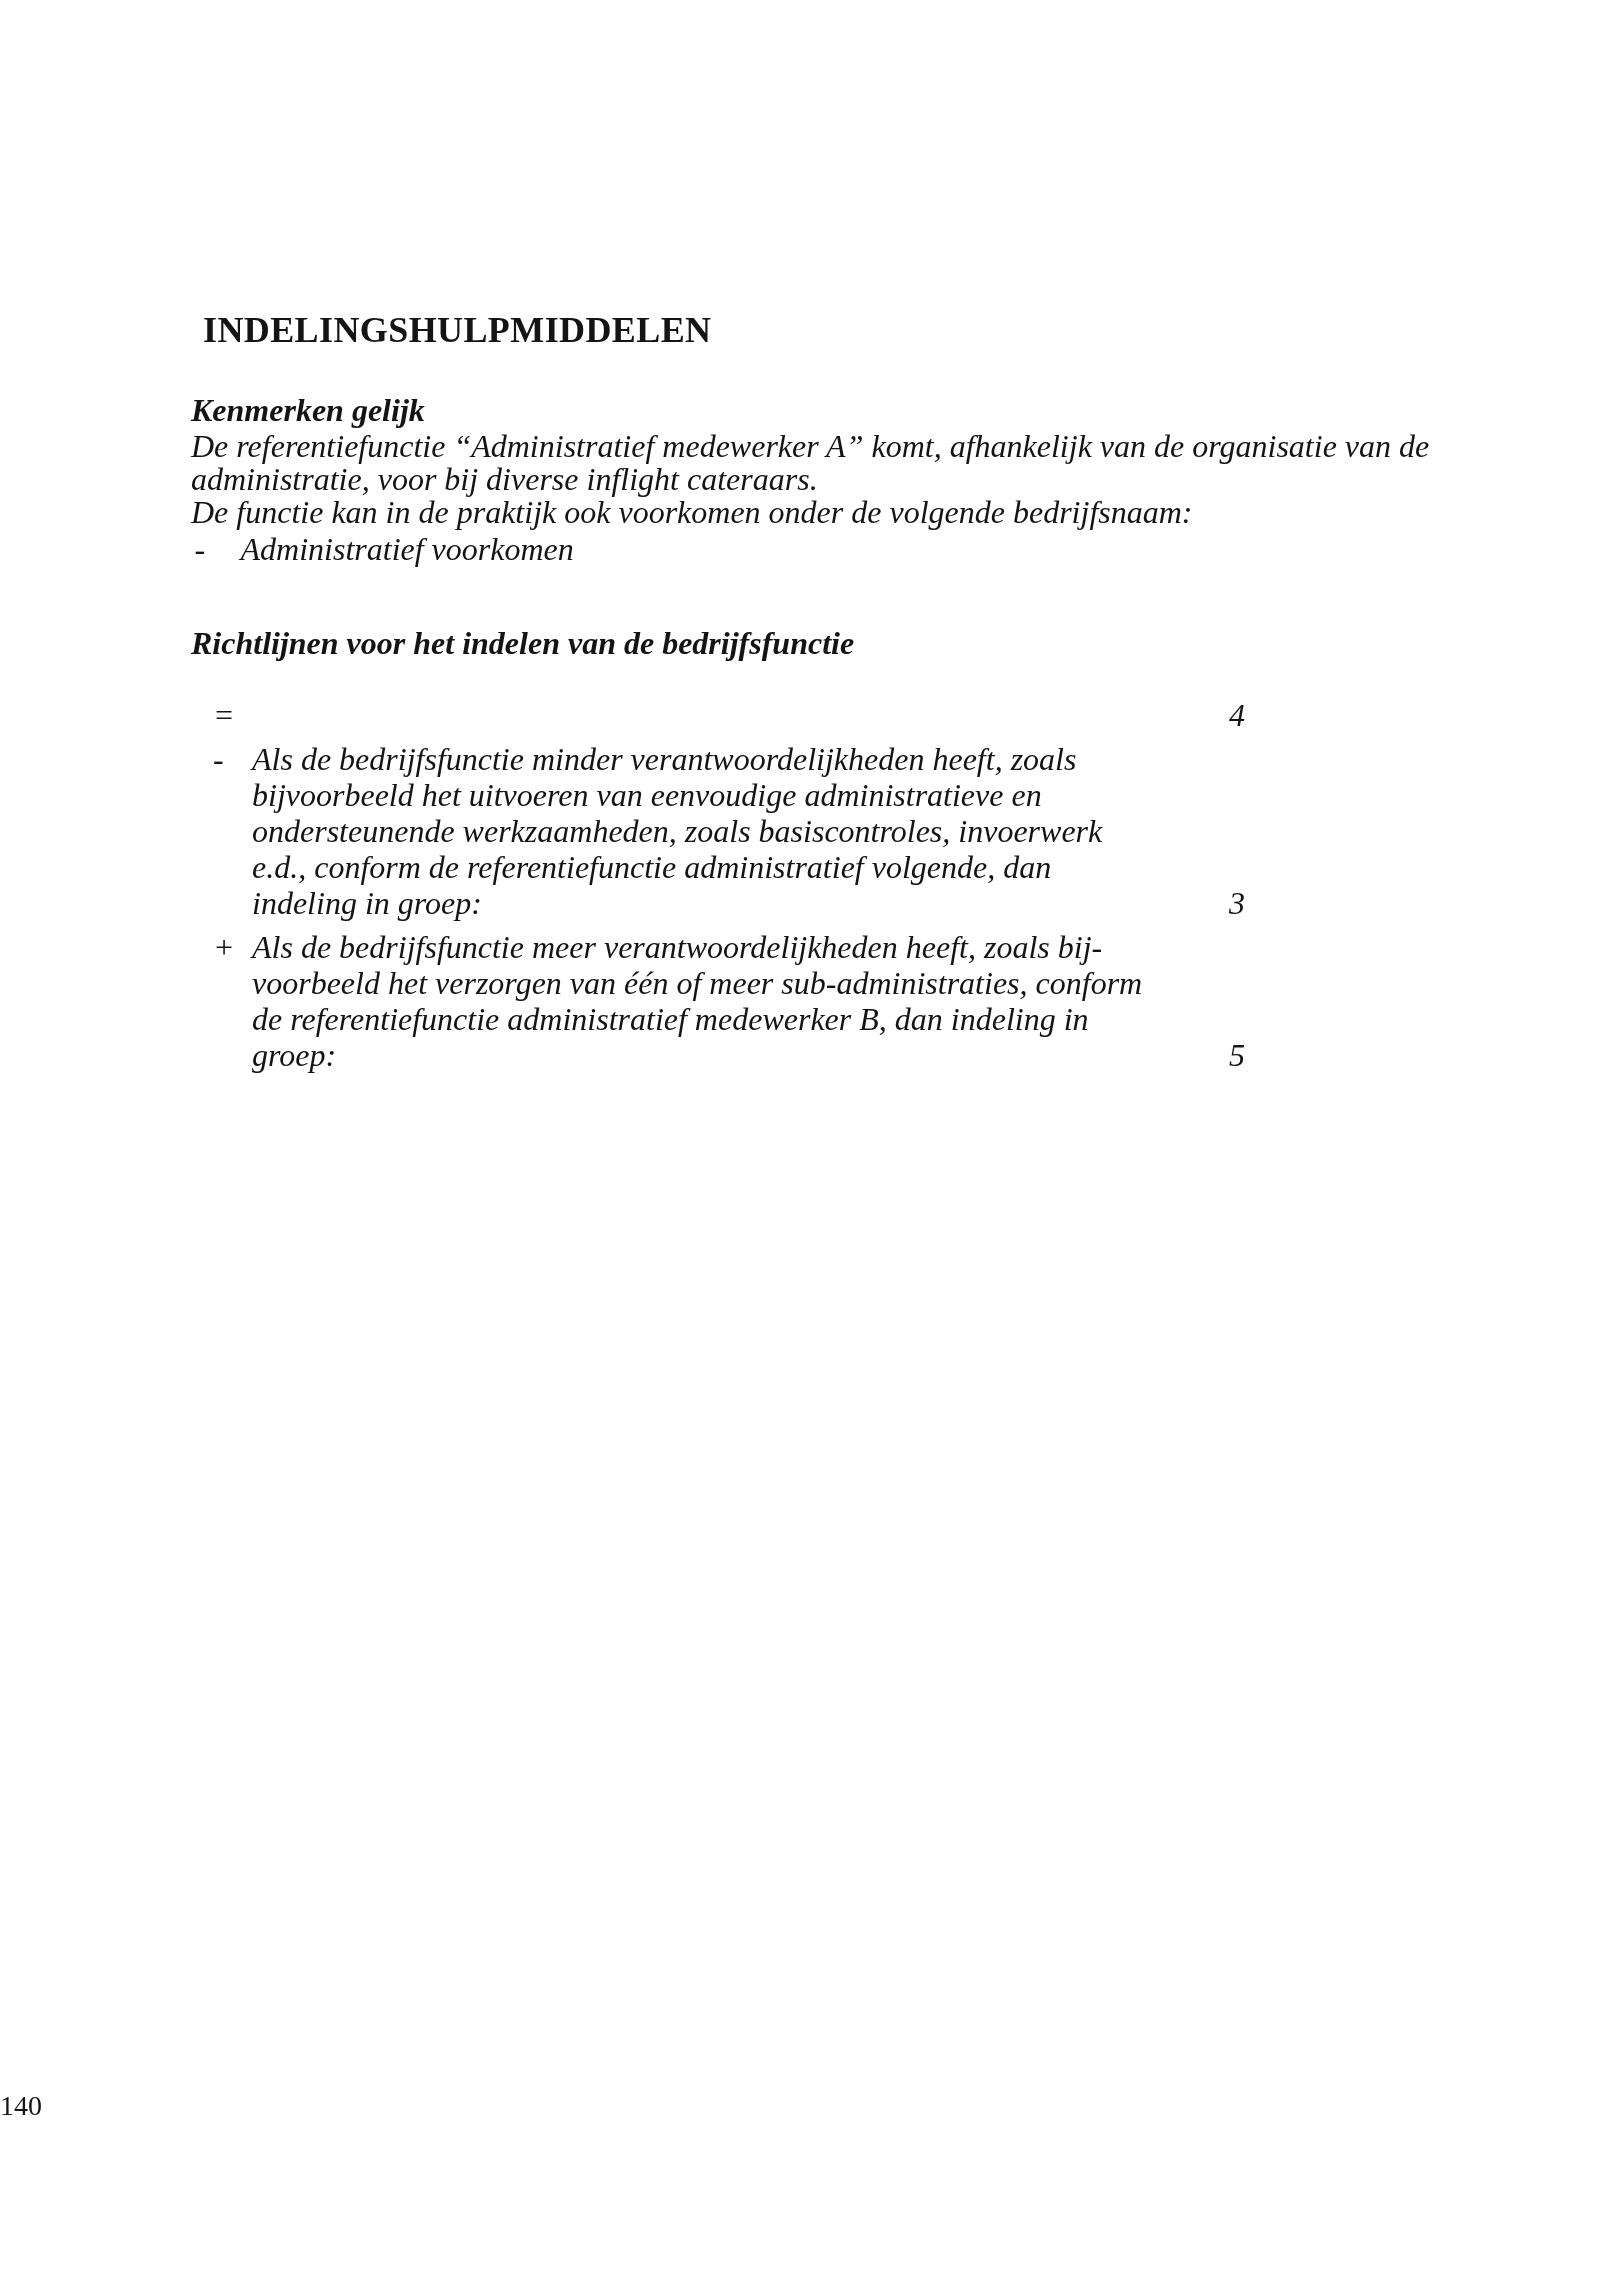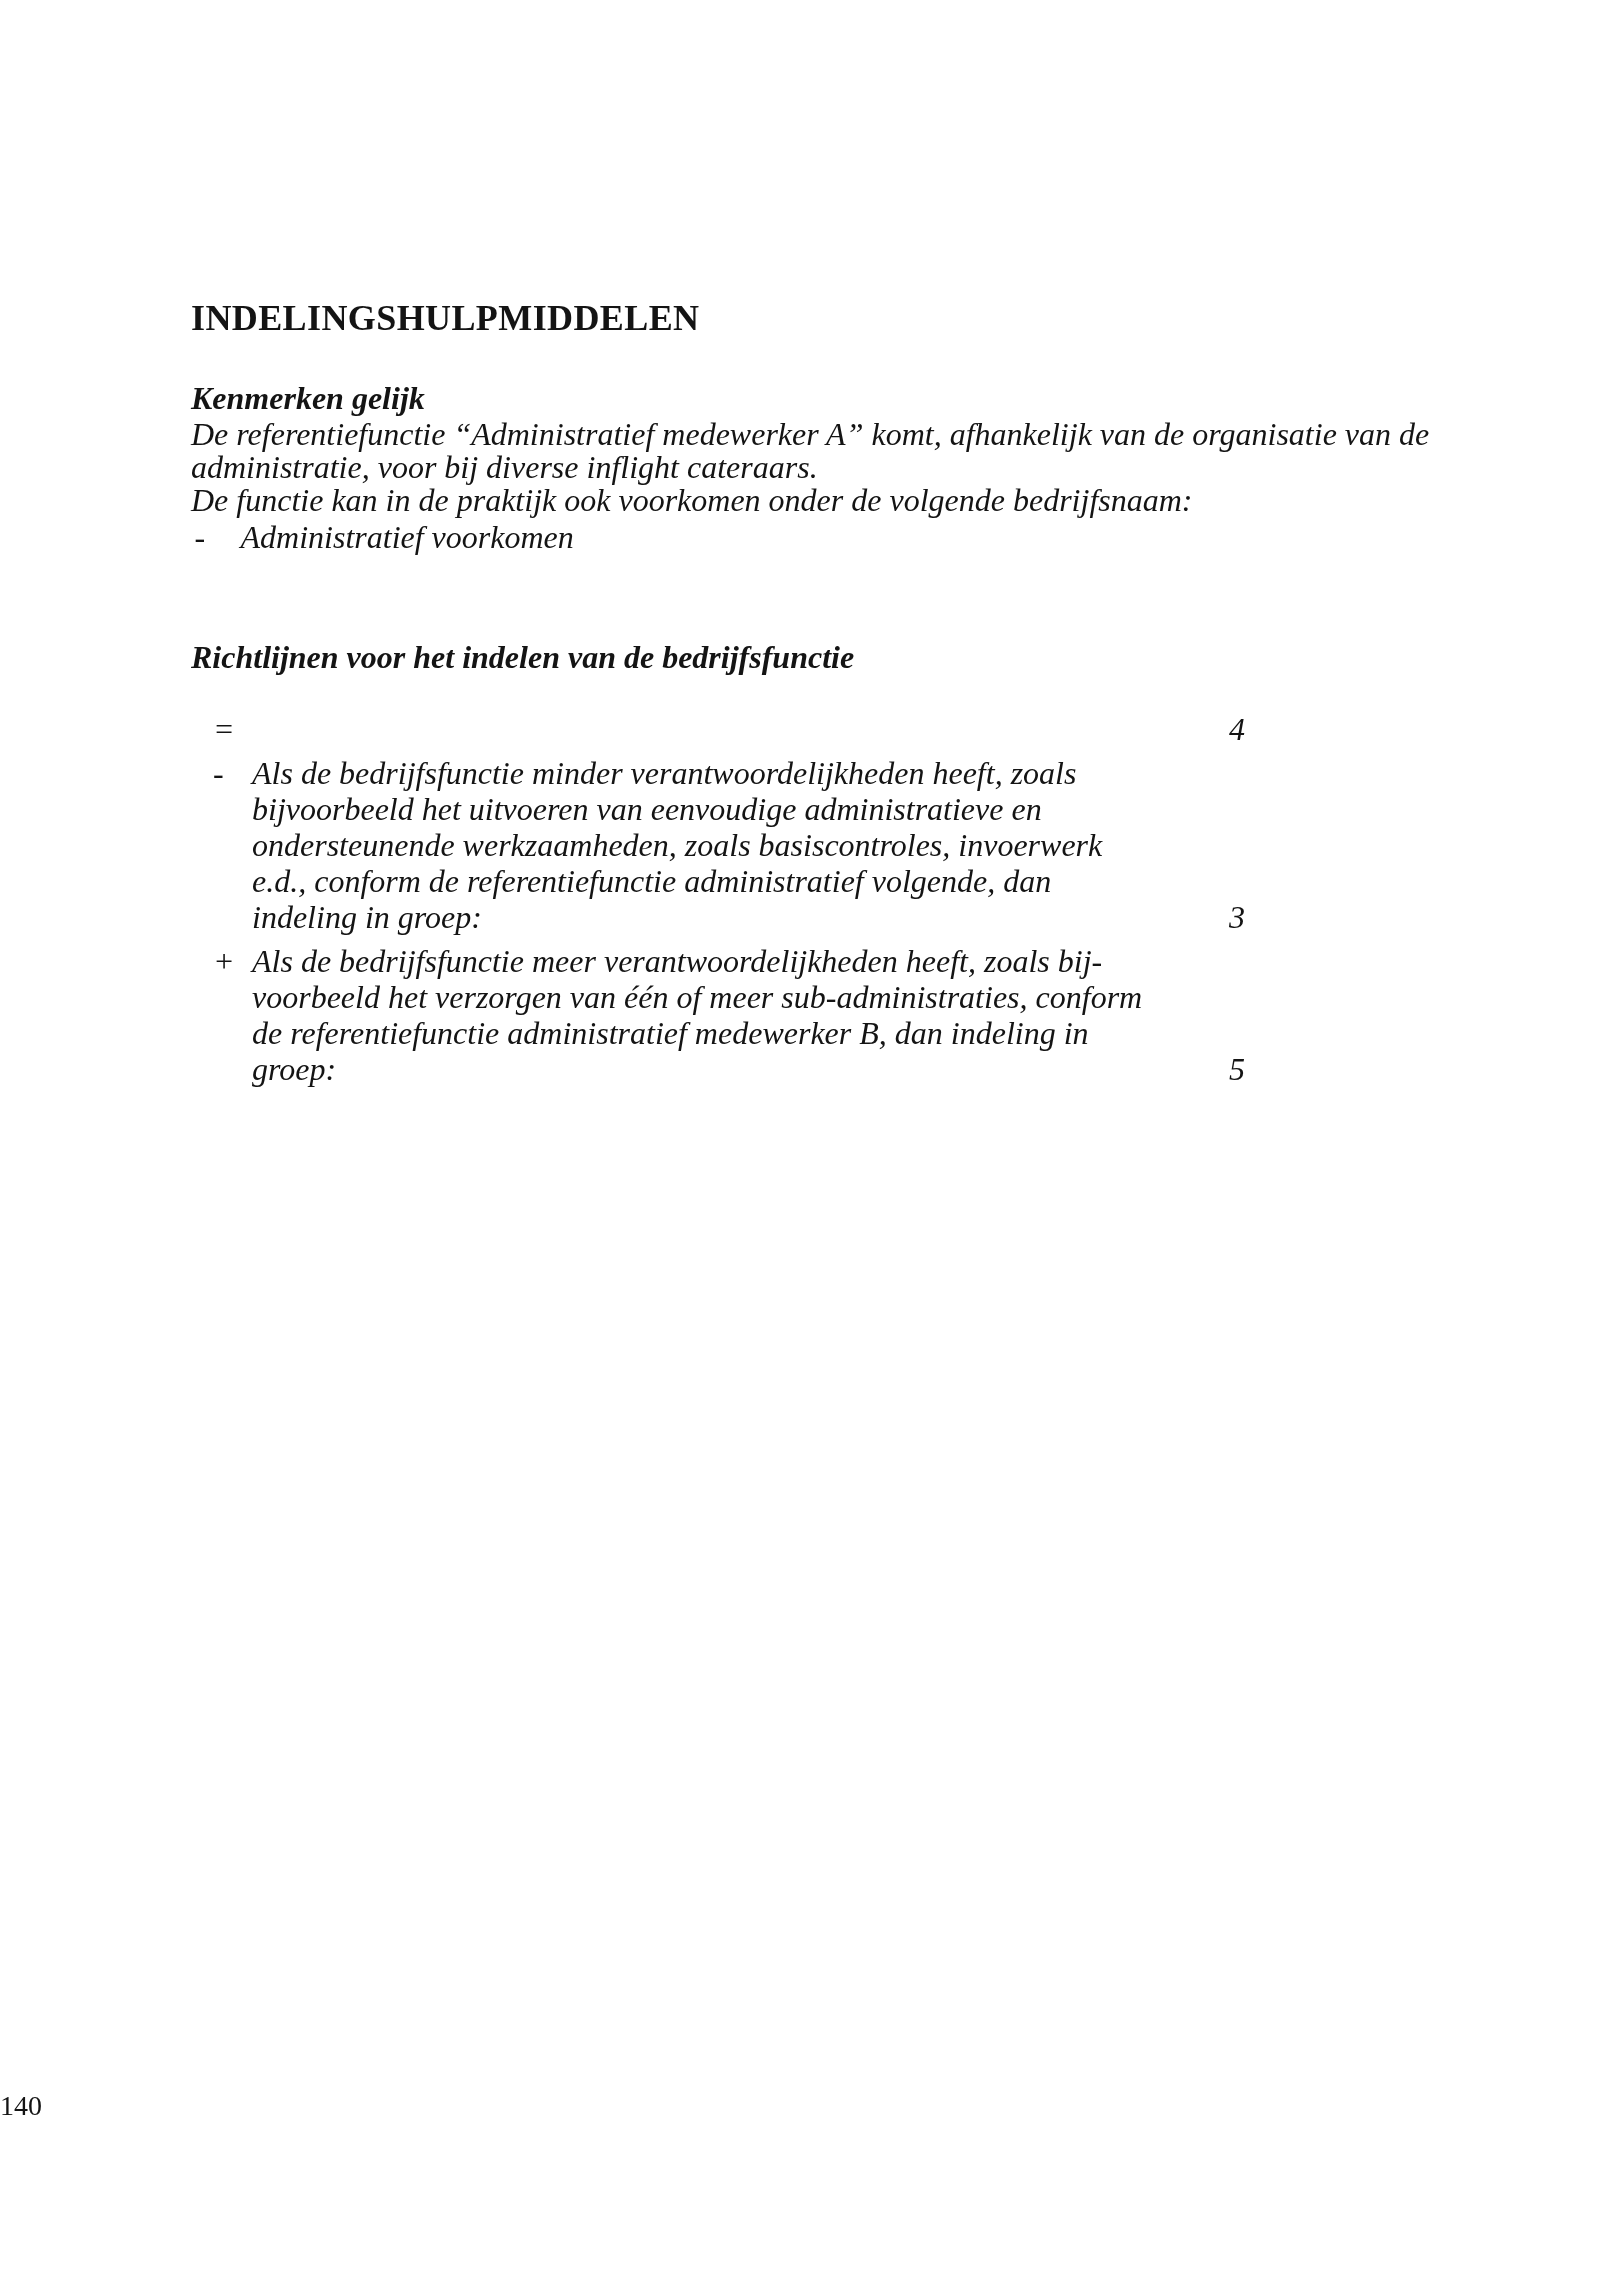--- a/index.html
+++ b/index.html
@@ -16,21 +16,21 @@
     font-family: "Liberation Serif", serif;
     overflow: hidden;
   }
   .content {
     position: absolute;
     left: 191px;
     top: 298px;
     width: 1260px;
   }
   .doc-title {
-    margin: 0;
+    margin: 12px;
     font-size: 36px;
     line-height: 41px;
     font-weight: bold;
     font-style: normal;
     letter-spacing: 0.4px;
   }
   .section-heading {
     font-size: 32px;
     line-height: 39px;
     font-weight: bold;
@@ -50,21 +50,21 @@
     font-size: 32px;
     line-height: 41px;
     font-style: italic;
   }
   .name-marker {
     flex: none;
     width: 46px;
     padding-left: 3.5px;
   }
   .richtlijnen-heading {
-    margin-top: 80px;
+    margin-top: 54px;
   }
   .guidelines {
     margin-top: 34px;
     margin-left: 22px;
   }
   .g-row {
     position: relative;
     display: flex;
     margin-bottom: 8px;
     font-size: 32px;

